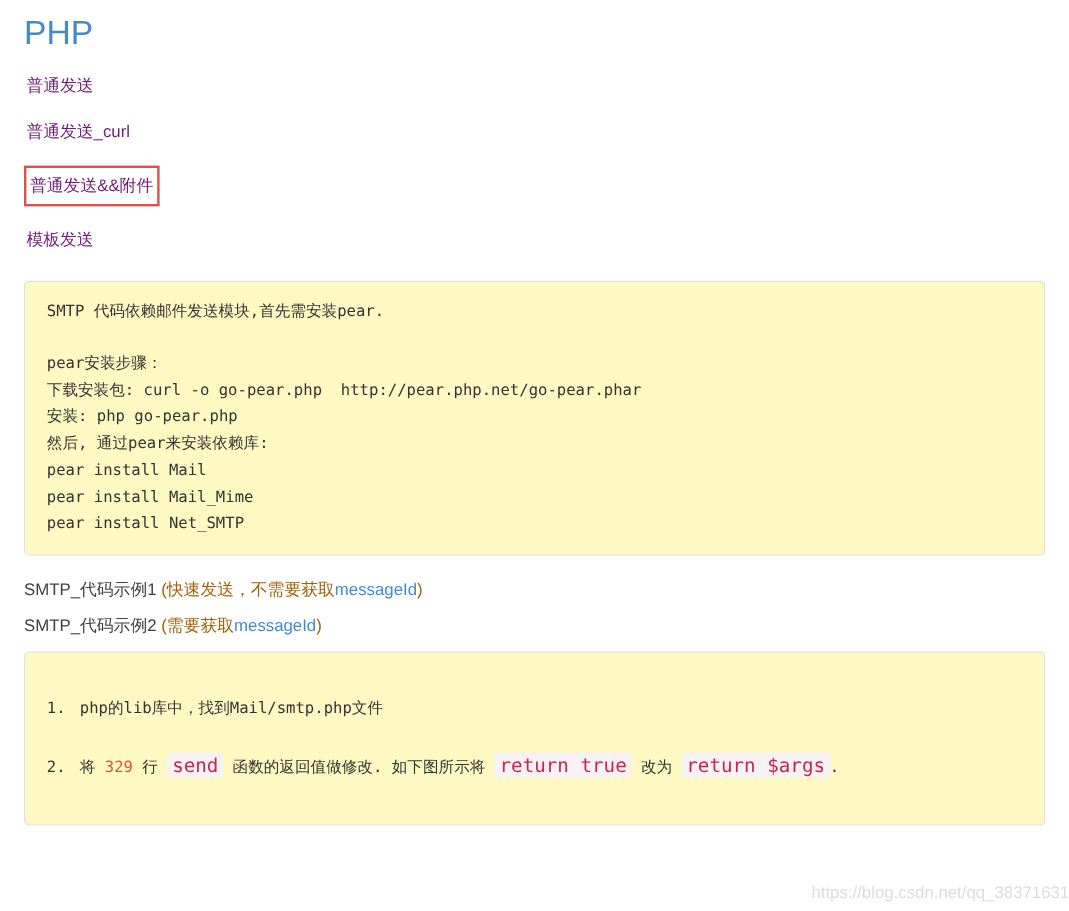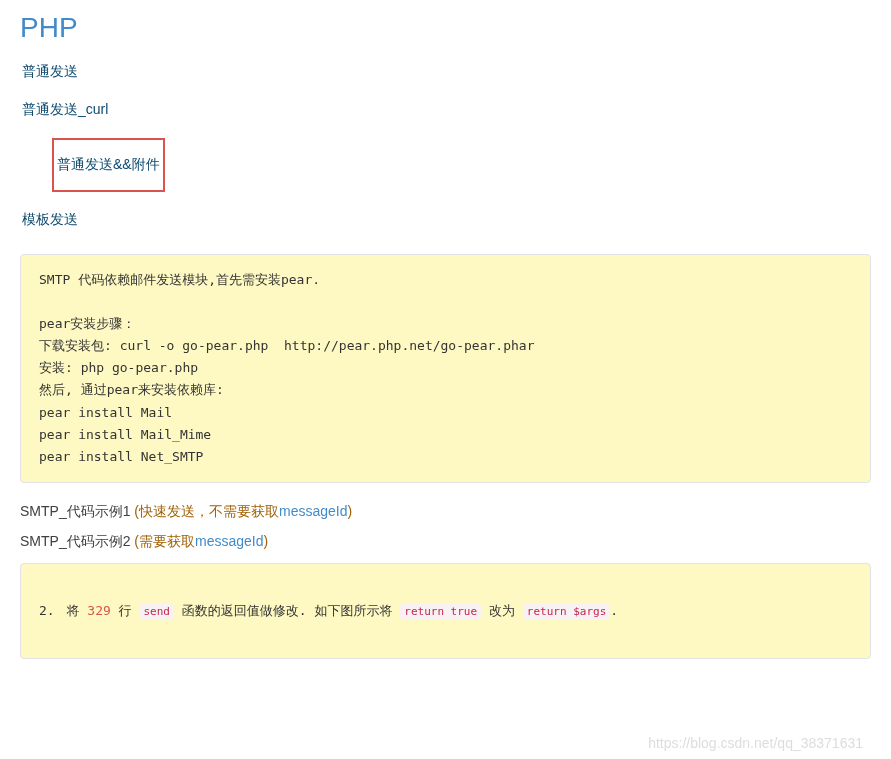--- a/index.html
+++ b/index.html
@@ -12,31 +12,30 @@
       font-size: 14px;
     }
     h2.title {
       color: #428bca;
       font-size: 28px;
       font-weight: 500;
       margin-bottom: 18px;
     }
     .nav-links { margin-bottom: 14px; }
     .nav-link {
-      color: #0c4a6e;
+      color: #701a75;
       text-decoration: none;
       display: inline-block;
       margin-bottom: 10px;
       padding: 1px 2px;
       cursor: pointer;
     }
     .nav-link.highlighted {
       border: 2px solid #d9534f;
-      padding: 16px 3px;
-      margin-left: 32px;
+      padding: 6px 3px;
     }
     .nav-row { display: block; margin-bottom: 8px; }
     .code-block {
       background: #fef9c3;
       border: 1px solid #e1e1e8;
       border-radius: 4px;
       padding: 14px 18px;
       font-family: "SimSun", "NSimSun", monospace;
       font-size: 13px;
       line-height: 1.7;
@@ -51,28 +50,28 @@
     }
     .example-row { margin-bottom: 12px; }
     .example-note { color: #a16207; }
     .msgid { color: #428bca; cursor: pointer; text-align: center; }
     .ol-block .num { color: #333; margin-right: 4px; }
     .ol-block .linenum { color: #d9534f; }
     .ol-block .inlinecode {
       background: #f9f2f4;
       color: #c7254e;
       font-family: Menlo, Consolas, monospace;
-      font-size: 11px;
+      font-size: 16px;
       padding: 1px 4px;
       border-radius: 3px;
     }
     .watermark {
       position: fixed;
       bottom: 8px;
-      right: 28px;
+      right: 0;
       color: #ddd;
       font-size: 14px;
       pointer-events: none;
     }
   </style>
 </head>
 <body>
 
 <h2 class="title">PHP</h2>
 
@@ -95,16 +94,17 @@
 
 <div class="example-row">
   <a class="example-link">SMTP_代码示例1</a><span class="example-note"> (快速发送，不需要获取</span><span class="msgid">messageId</span><span class="example-note">)</span>
 </div>
 
 <div class="example-row">
   <a class="example-link">SMTP_代码示例2</a><span class="example-note"> (需要获取</span><span class="msgid">messageId</span><span class="example-note">)</span>
 </div>
 
 <div class="code-block ol-block">
+<div><span class="num">1.</span> <span>php的lib库中，找到Mail/smtp.php文件</span></div>
 <div><span class="num">2.</span> <span>将 </span><span class="linenum">329</span><span> 行 </span><code class="inlinecode">send</code><span> 函数的返回值做修改. 如下图所示将 </span><code class="inlinecode">return true</code><span> 改为 </span><code class="inlinecode">return $args</code><span>.</span></div>
 </div>
 
 <div class="watermark">https://blog.csdn.net/qq_38371631</div>
 
 </body></html>

